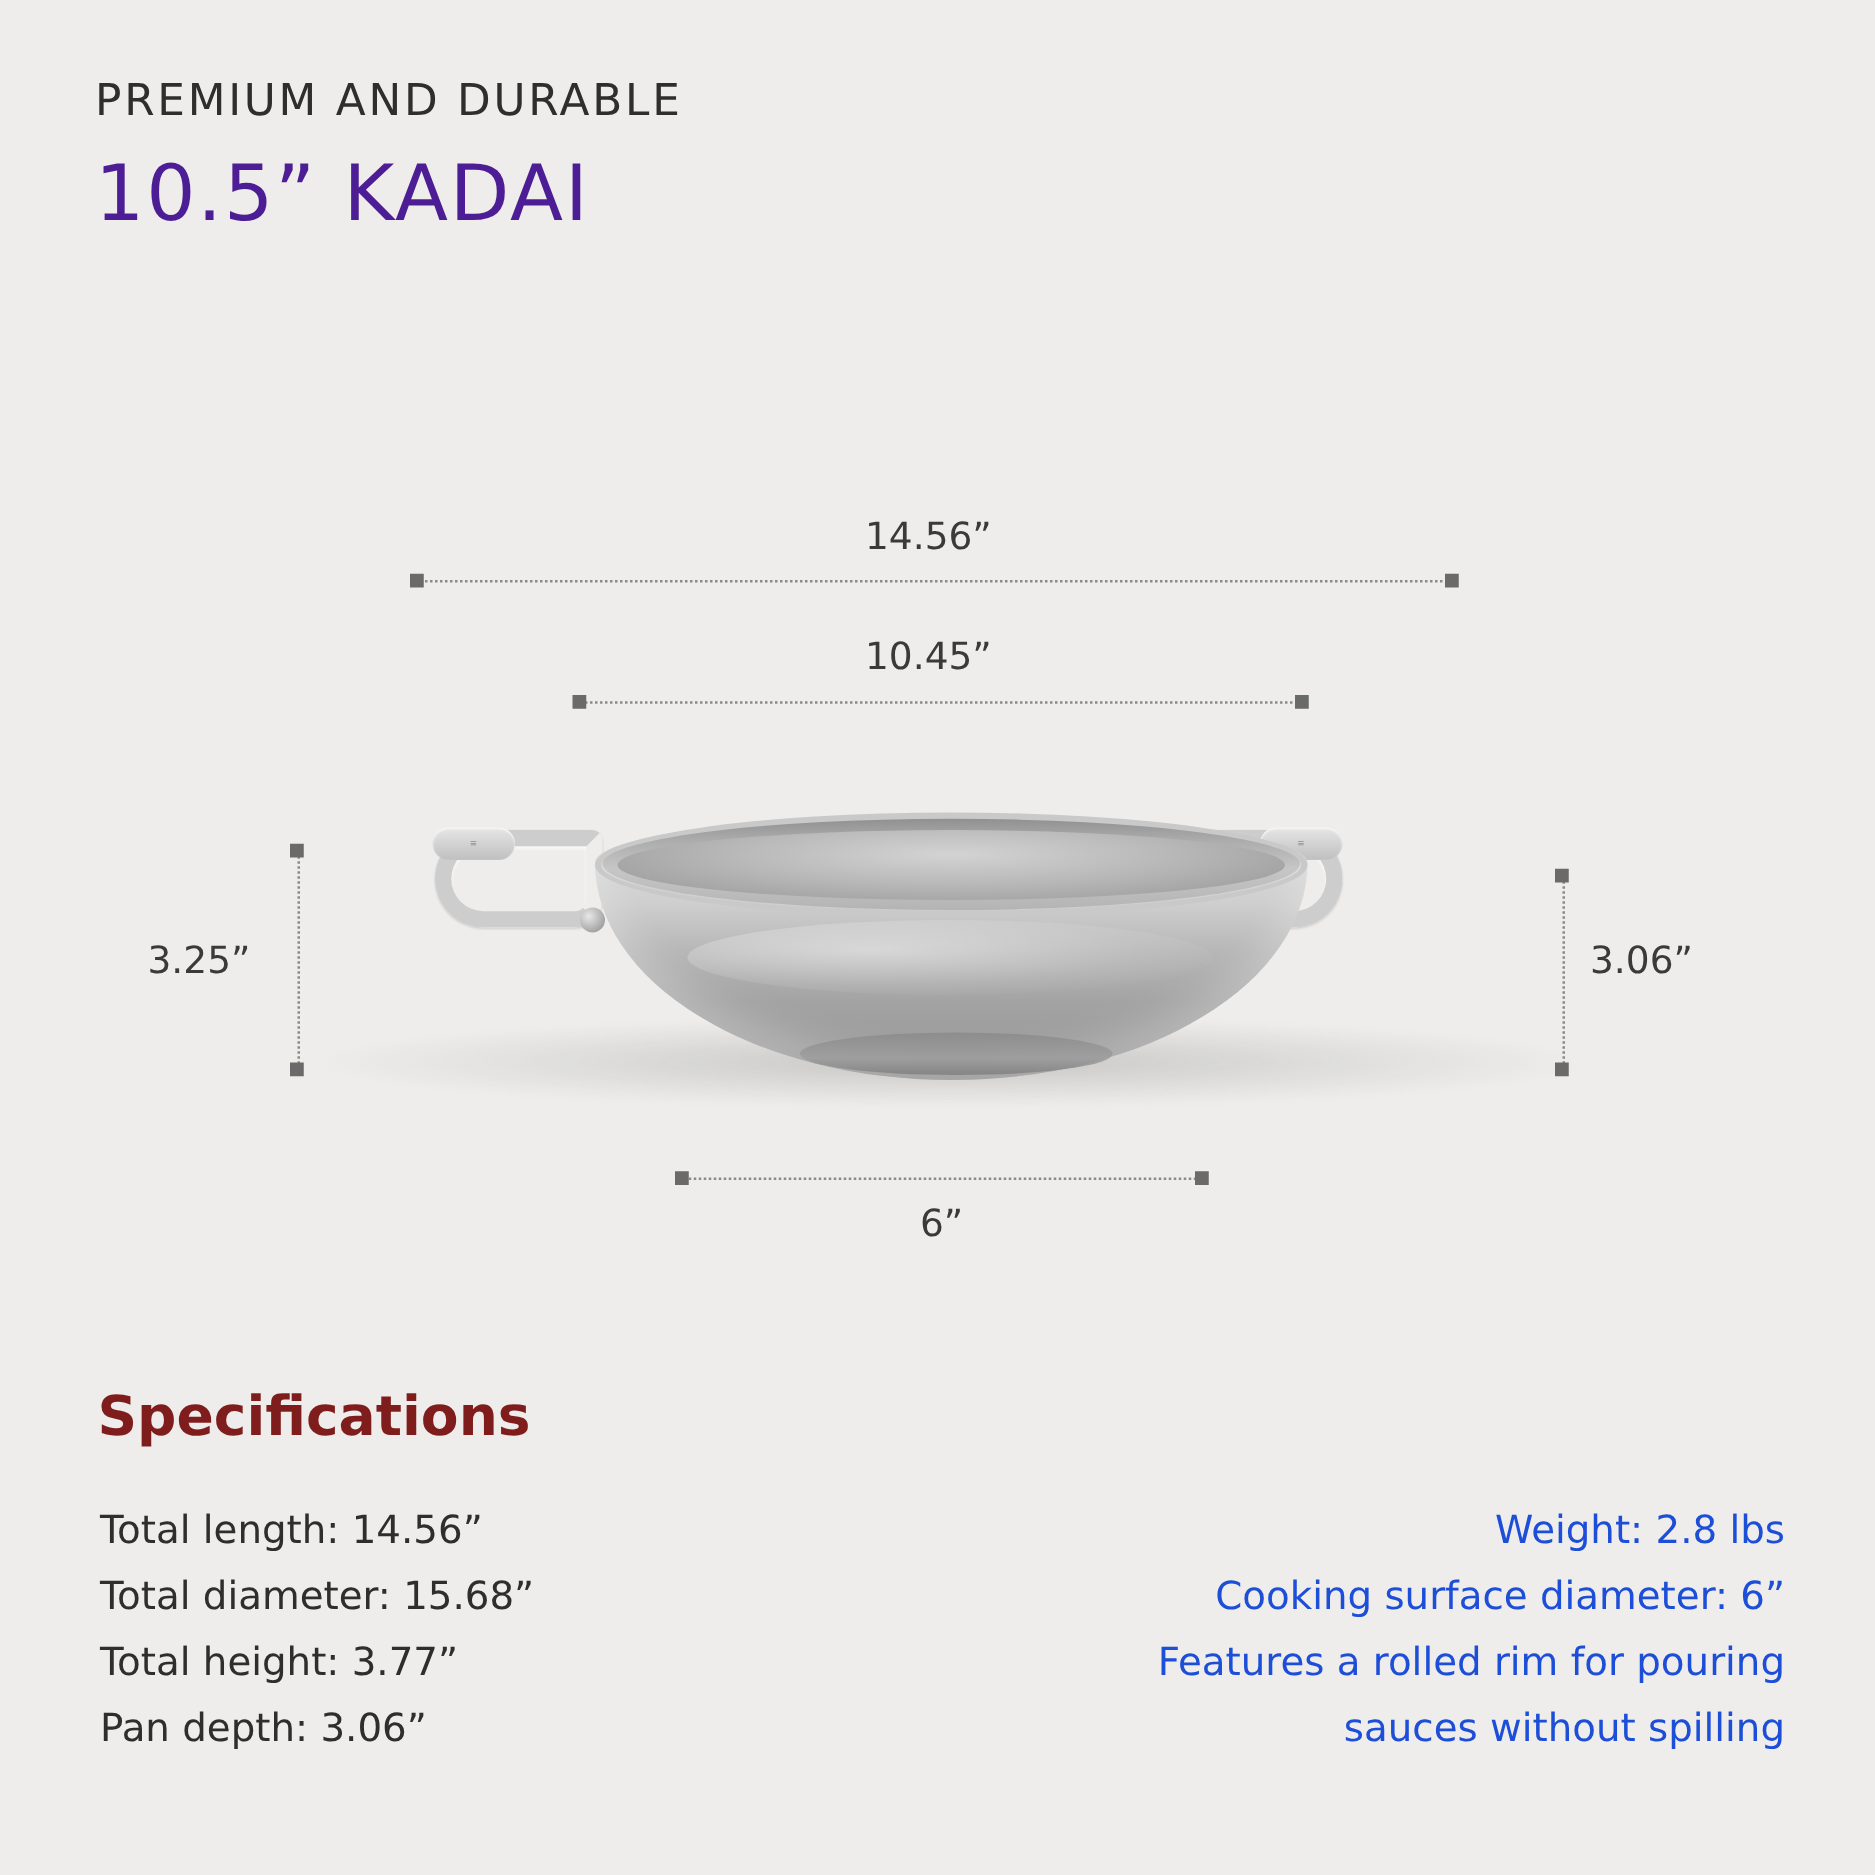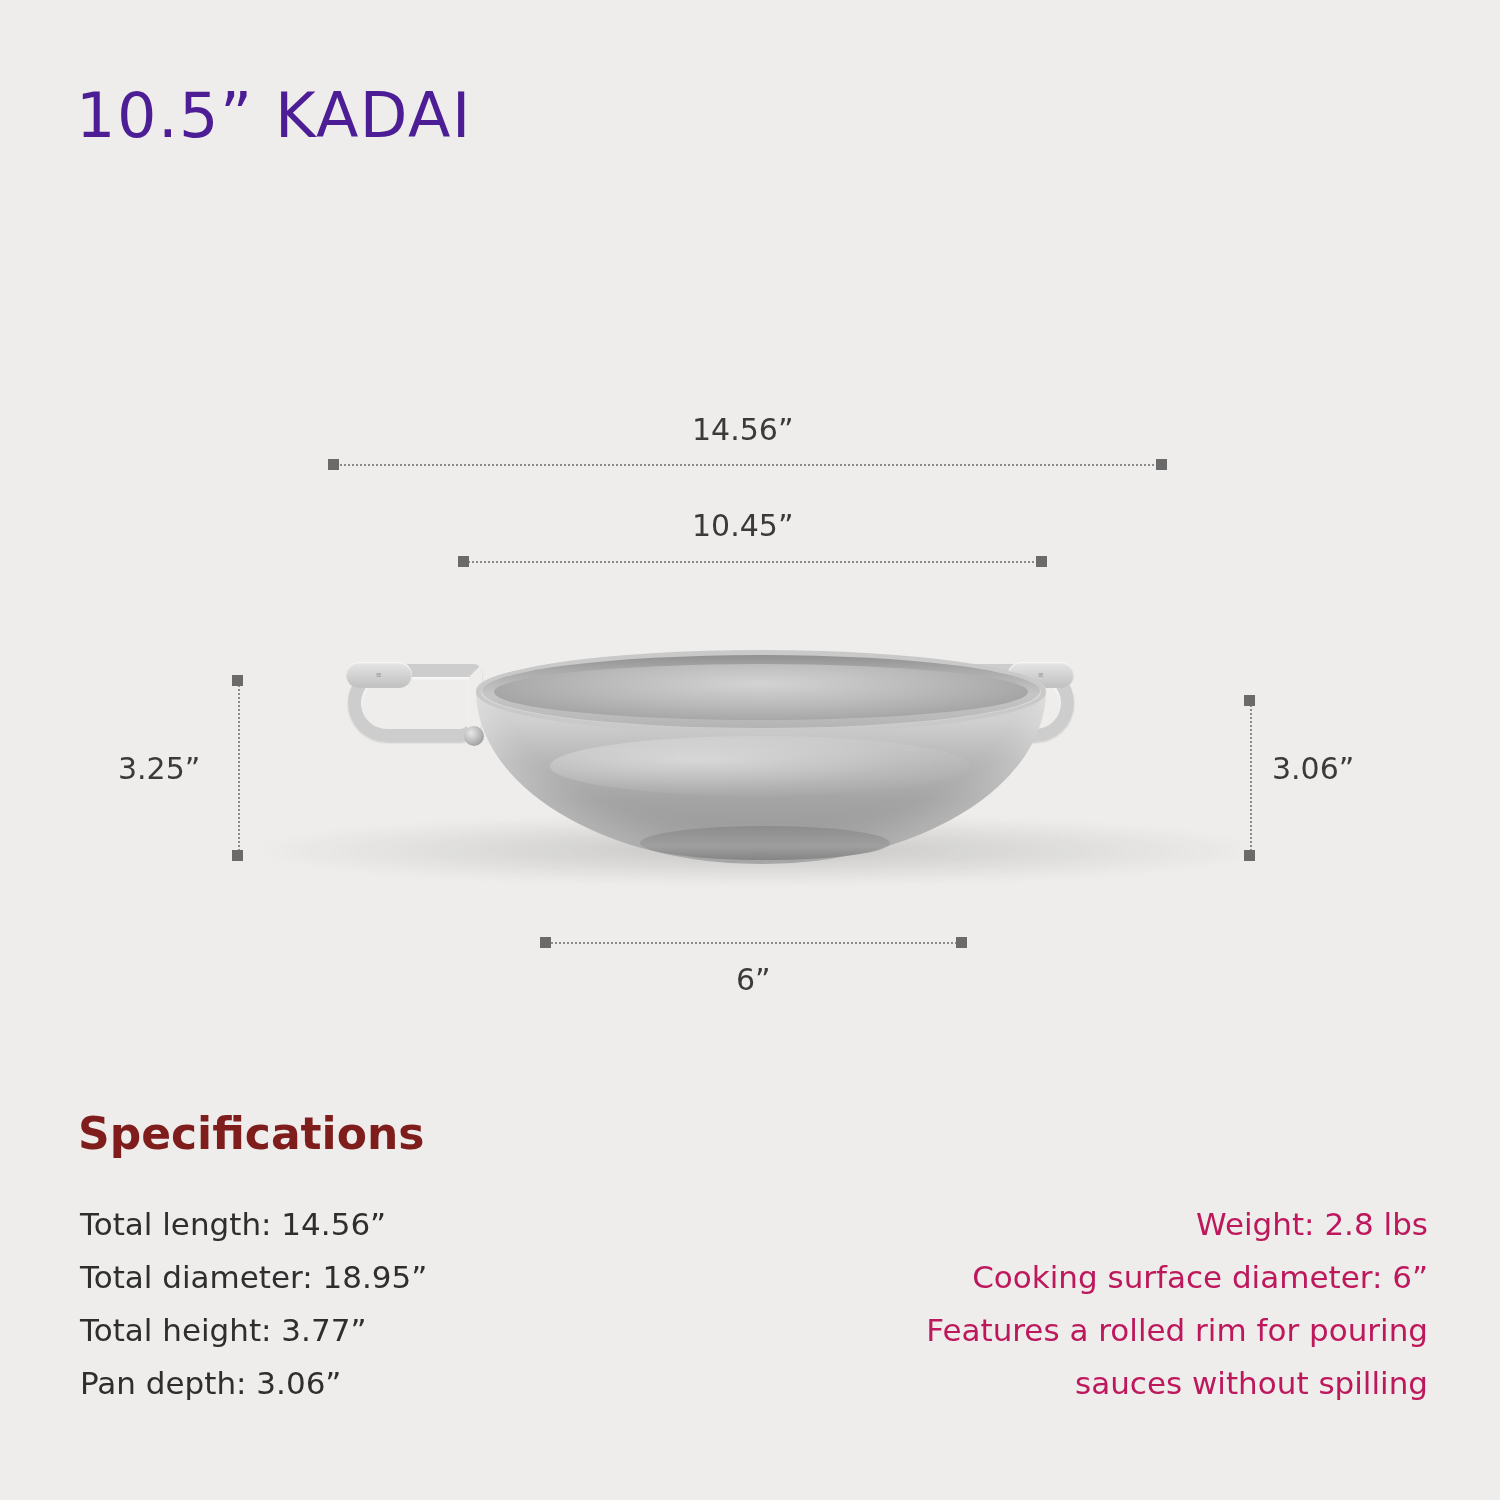--- a/index.html
+++ b/index.html
@@ -240,28 +240,29 @@
     font-family: "DejaVu Sans", sans-serif;
   }
   .spec-right {
     position: absolute;
     right: 72px;
     top: 1198px;
     width: 700px;
     text-align: right;
     font-size: 31px;
     line-height: 53px;
-    color: #be185d;
+    color: #1d4ed8;
     font-family: "DejaVu Sans", sans-serif;
   }
 </style>
 </head>
 <body>
 
 <div class="header">
+  <div class="eyebrow">PREMIUM AND DURABLE</div>
   <div class="headline">10.5” KADAI</div>
 </div>
 
 <div class="pan-wrap">
   <div class="shadow"></div>
 
   <div class="handle left">
     <div class="arm"></div>
     <div class="grip">≡</div>
     <div class="rivet"></div>
@@ -305,21 +306,21 @@
   <div class="dim-line" style="left:547px; top:942px; width:414px;"></div>
   <div class="cap" style="left:540px; top:937px;"></div>
   <div class="cap" style="left:956px; top:937px;"></div>
   <div class="dim-label" style="left:736px; top:962px;">6”</div>
 </div>
 
 <div class="spec-title">Specifications</div>
 
 <div class="spec-left">
   <div>Total length: 14.56”</div>
-  <div>Total diameter: 18.95”</div>
+  <div>Total diameter: 15.68”</div>
   <div>Total height: 3.77”</div>
   <div>Pan depth: 3.06”</div>
 </div>
 
 <div class="spec-right">
   <div>Weight: 2.8 lbs</div>
   <div>Cooking surface diameter: 6”</div>
   <div>Features a rolled rim for pouring</div>
   <div>sauces without spilling</div>
 </div>

